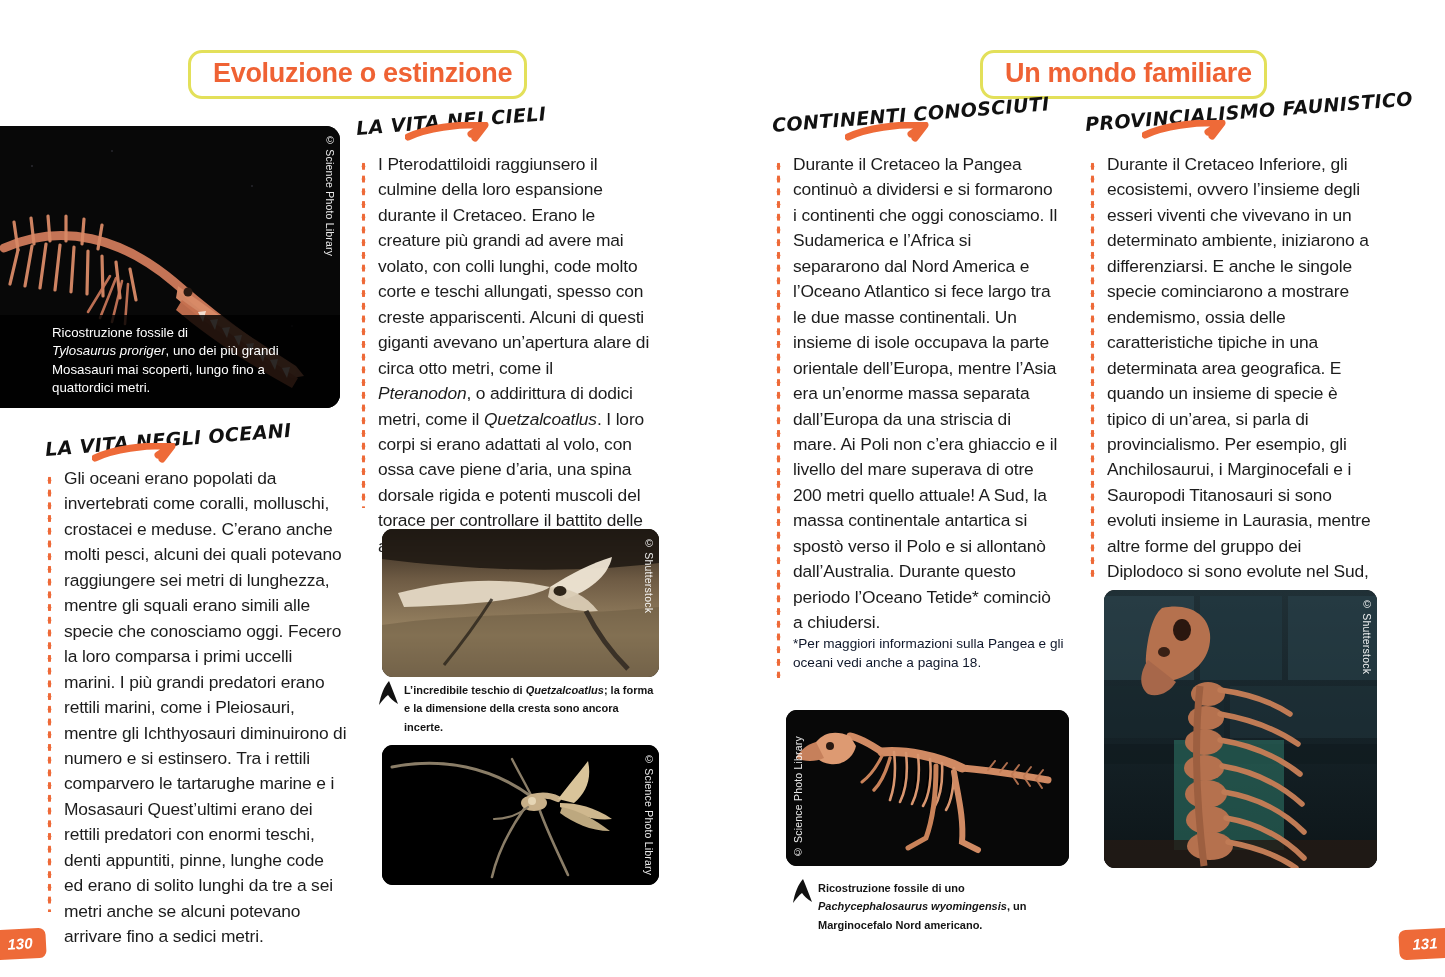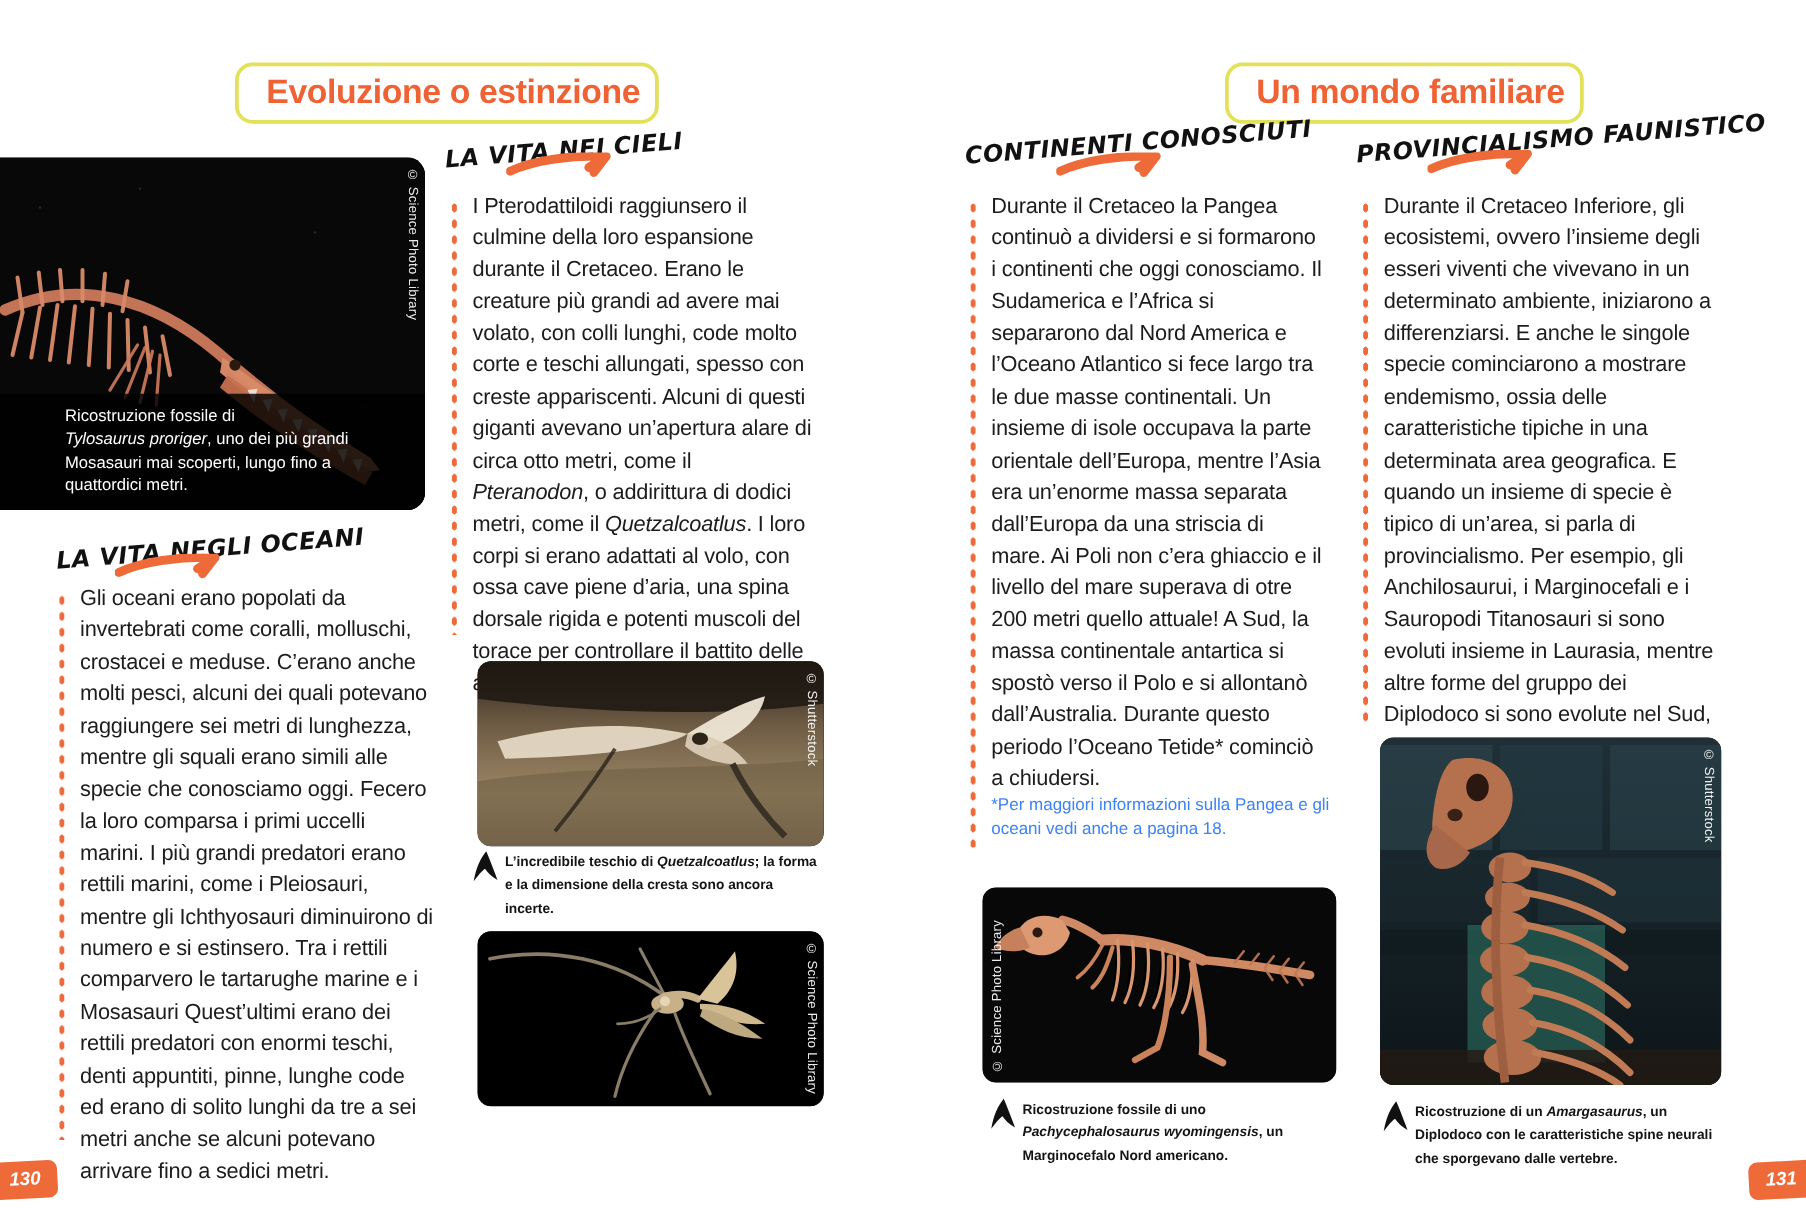--- a/index.html
+++ b/index.html
@@ -66,21 +66,21 @@
     width:7px;
     background-image:radial-gradient(#ee6a38 38%, rgba(0,0,0,0) 42%);
     background-size:7px 12.72px;
     background-repeat:repeat-y;
   }
 
   .footnote{
     position:absolute;
     font-size:13.6px;
     line-height:19px;
-    color:#3b82f6;
+    color:#0f172a;
   }
 
   
   .photo{
     position:absolute;
     overflow:hidden;
     background:#000;
   }
   .photo.rounded{border-radius:11px;}
   .credit{
@@ -396,23 +396,17 @@
         <path d="M120 202 C 156 208, 180 222, 200 242"></path>
         <path d="M122 228 C 158 234, 182 250, 200 268"></path>
         <path d="M124 252 C 156 258, 178 268, 192 278"></path>
       </g>
 
       <path d="M96 96 C 90 150, 92 210, 100 276" stroke="#9d5f40" stroke-width="7" fill="none"></path>
     </svg>
     <div class="credit">© Shutterstock</div>
   </div>
 
-  <div class="cap" style="left:1132px;top:881px;width:256px;">
-    <svg class="arrow" viewBox="0 0 22 26">
-      <path d="M11 1 C 6 7, 3 14, 1 25 C 5 20, 7 17, 10 15 C 12 18, 15 21, 20 24 C 17 16, 14 8, 11 1 Z" fill="#111"></path>
-    </svg>
-    <span>Ricostruzione di un </span><i>Amargasaurus</i><span>, un Diplodoco con le caratteristiche spine neurali che sporgevano dalle vertebre.</span>
-  </div>
 
   <div class="pagenum" id="pagenum-left">130</div>
   <div class="pagenum" id="pagenum-right">131</div>
 
 </div>
 
 </body></html>

